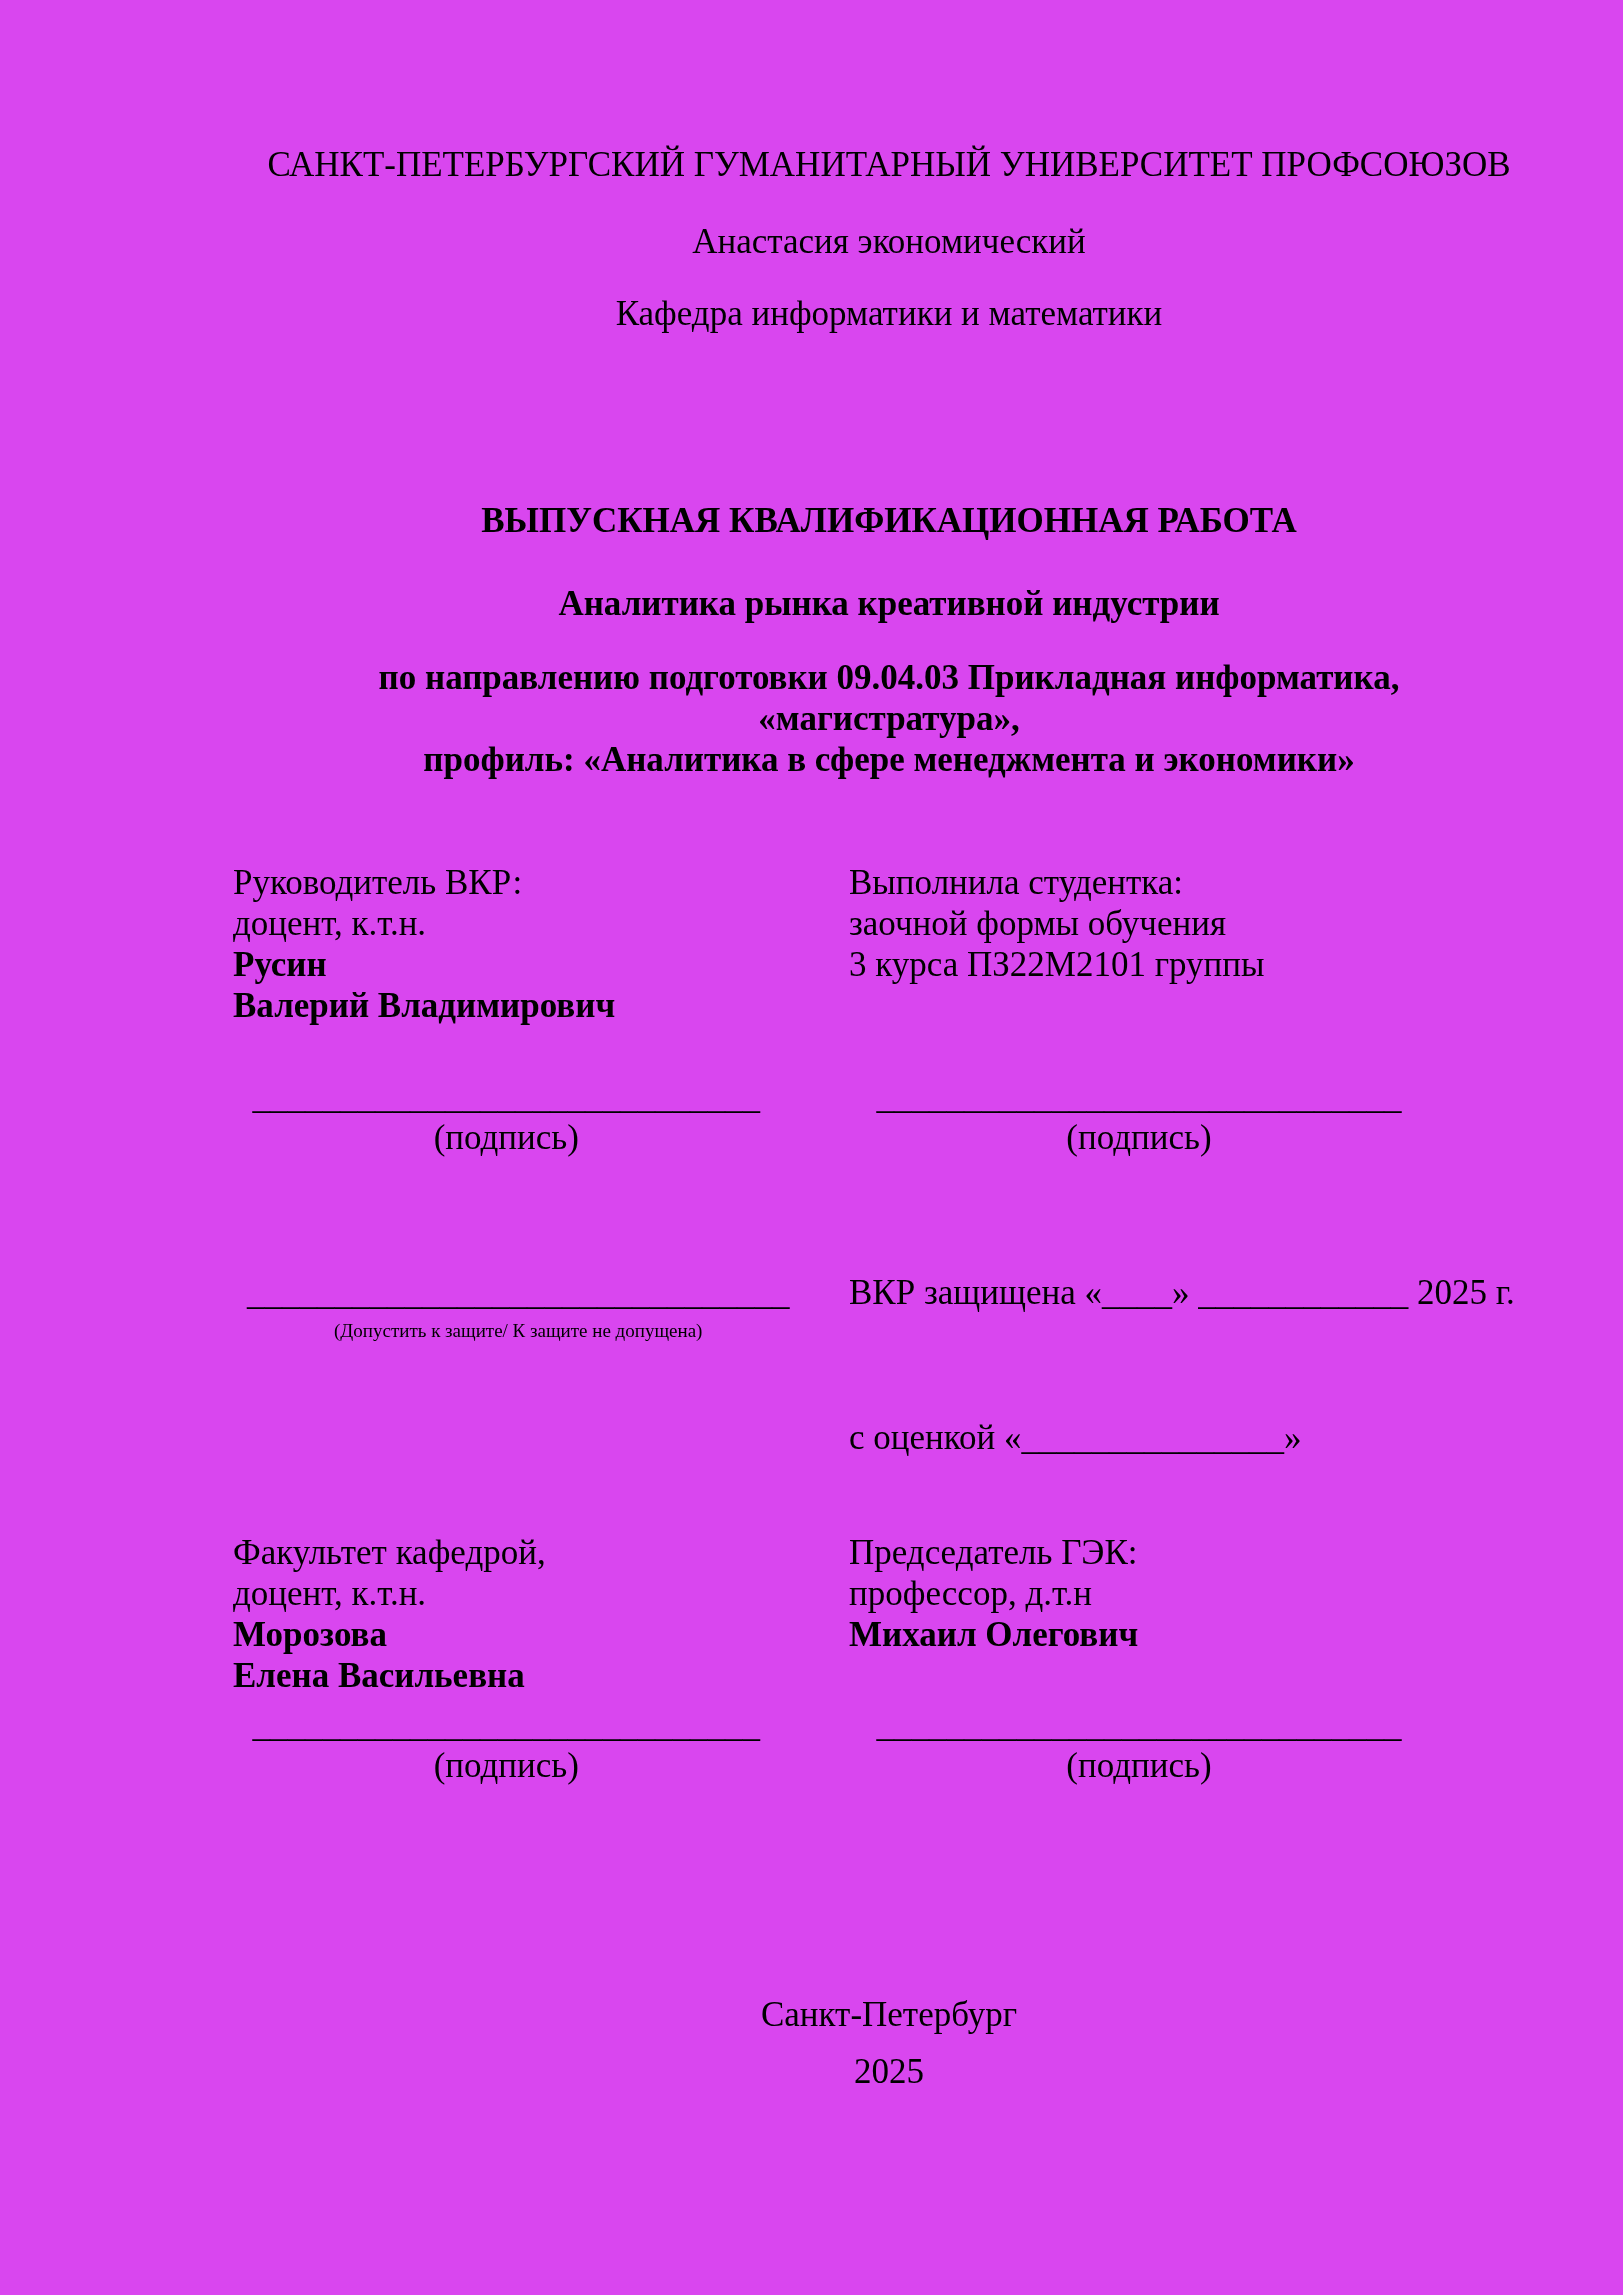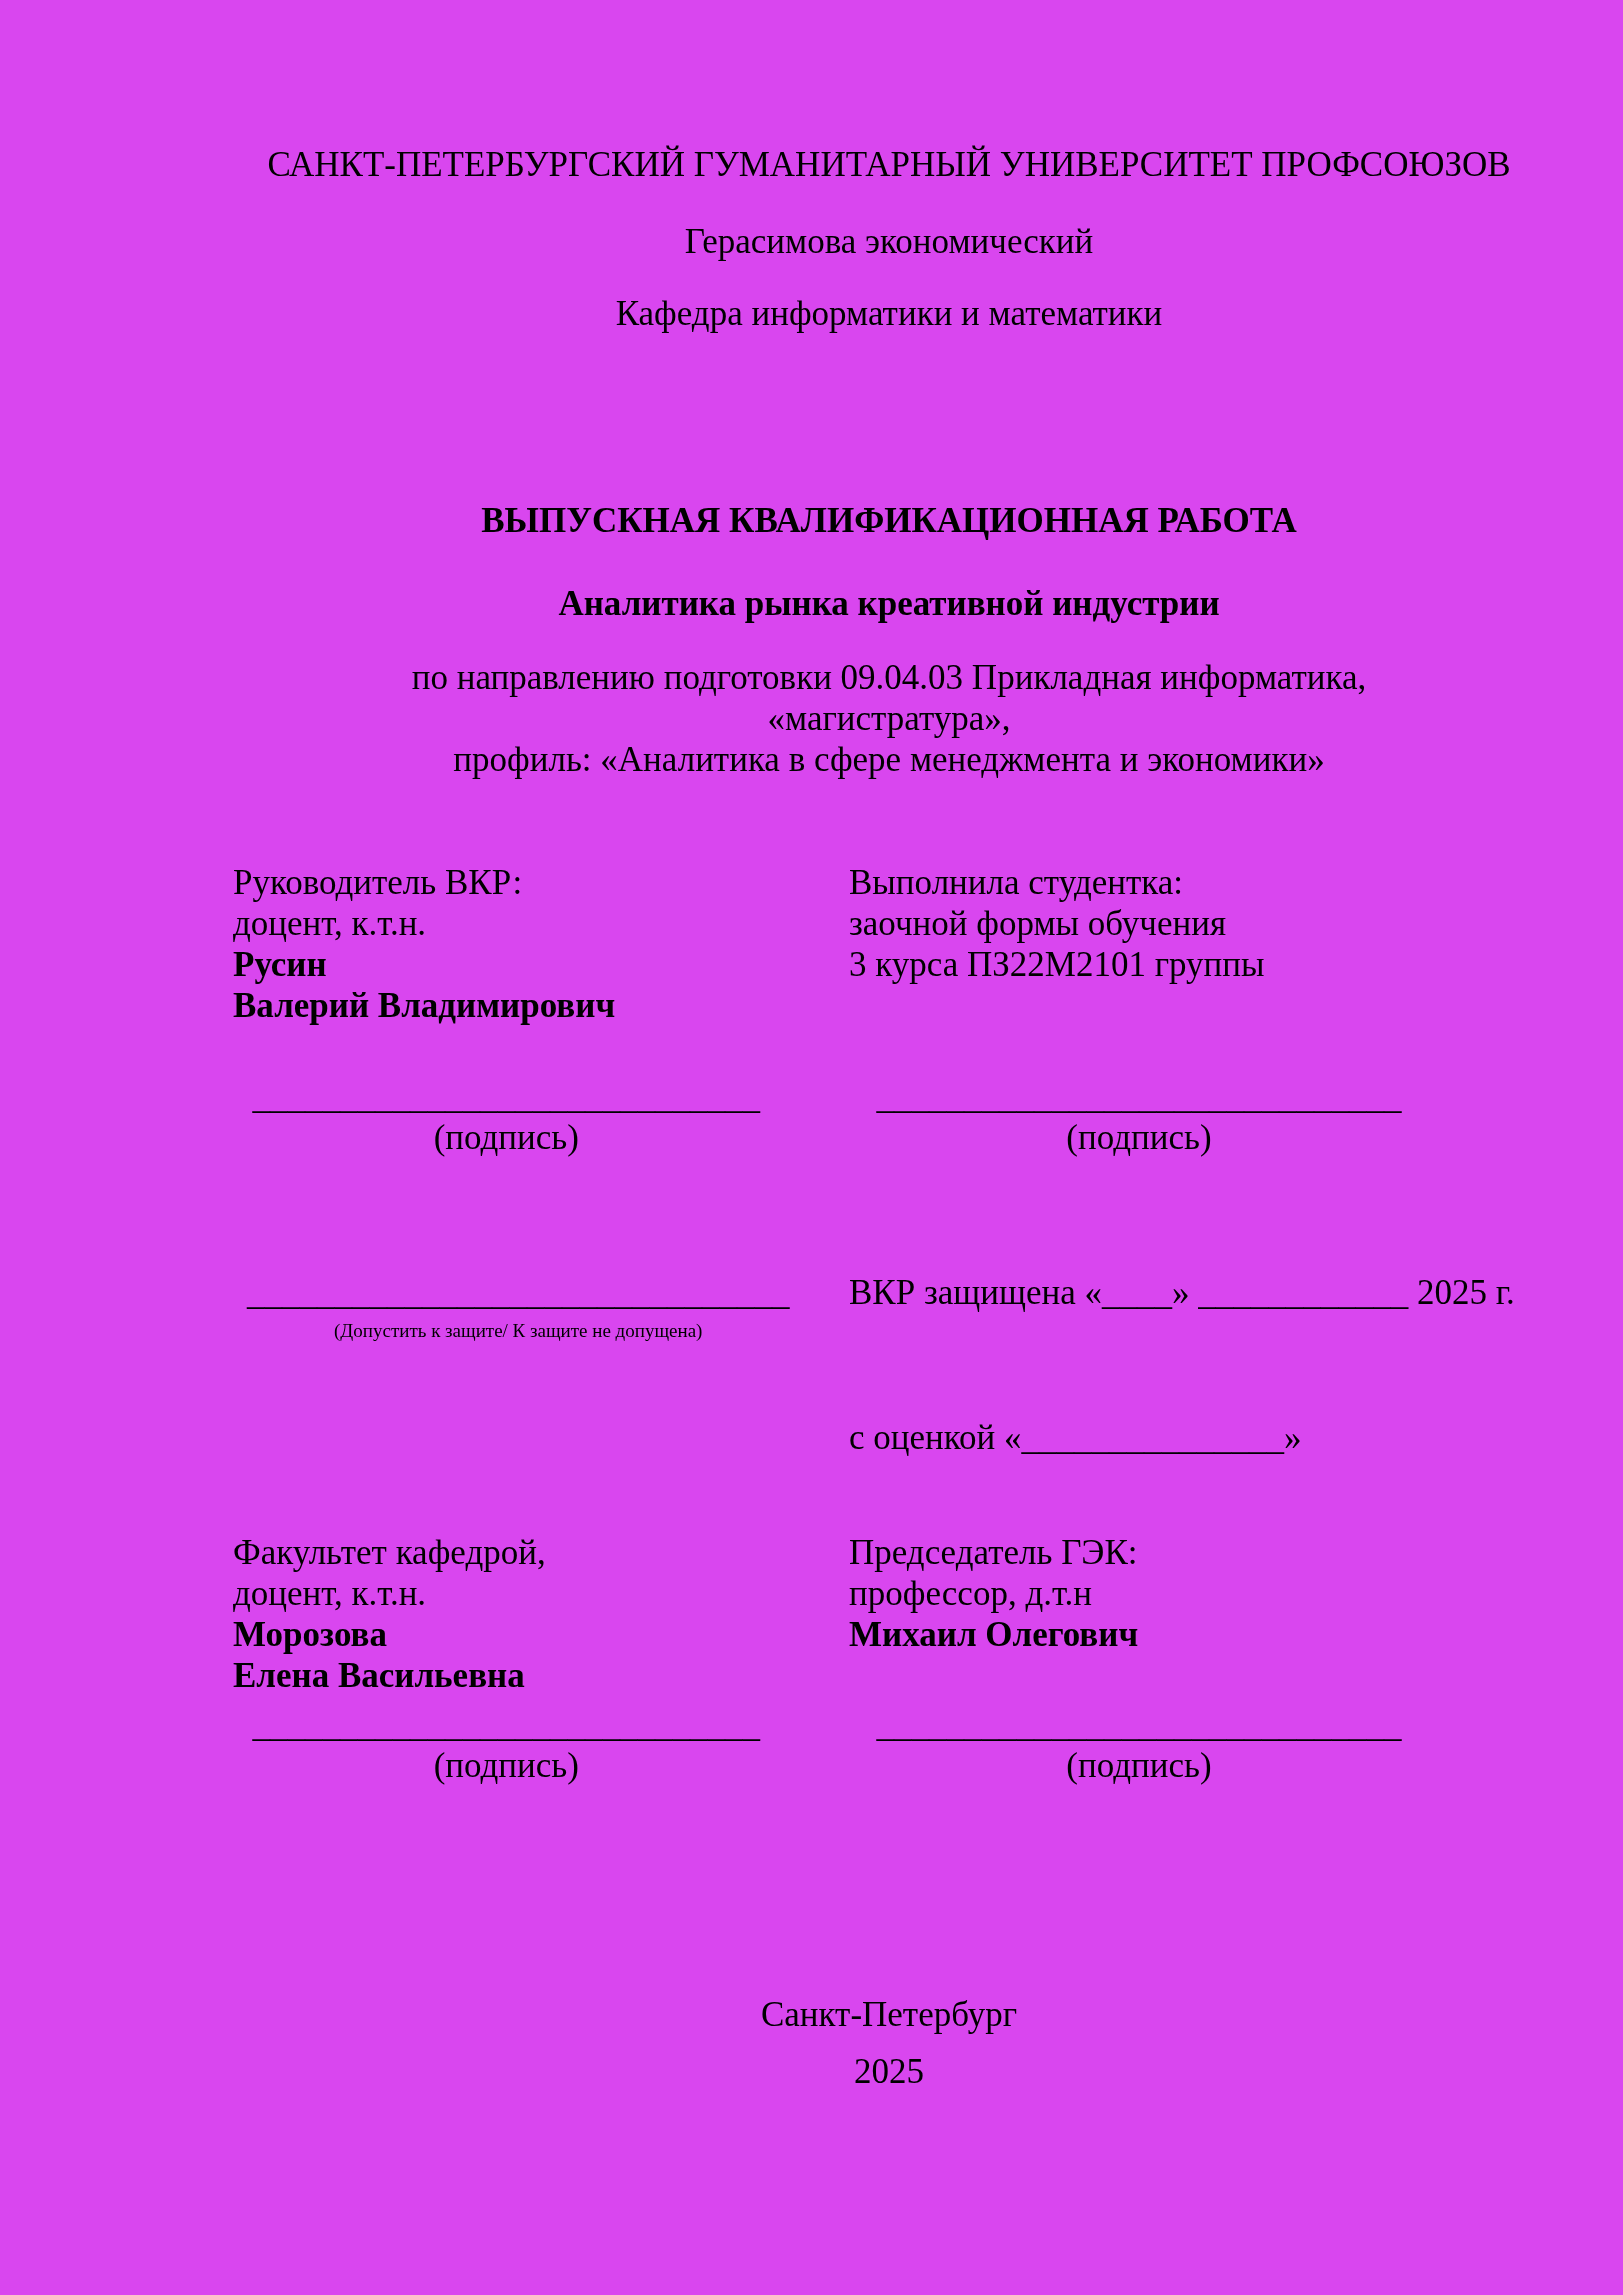--- a/index.html
+++ b/index.html
@@ -16,21 +16,21 @@
     padding: 144px 78px 0 233px;
     overflow: hidden;
   }
   .center { text-align: center; }
   .bold { font-weight: bold; }
   .university { font-size: 35px; white-space: nowrap; }
   .faculty { margin-top: 36px; }
   .dept { margin-top: 31px; }
   .worktype { margin-top: 166px; }
   .worktitle { margin-top: 42px; }
-  .program { margin-top: 33px; }
+  .program { margin-top: 33px; font-weight: bold; }
   .row-people { margin-top: 82px; }
   .row-sig1 { margin-top: 50px; }
   .row-admission { margin-top: 114px; }
   .row-grade { margin-top: 69px; }
   .row-people2 { margin-top: 74px; }
   .row-sig2 { margin-top: 7.9px; }
   .city-block { margin-top: 200px; line-height: 57px; }
   .grid { display: grid; grid-template-columns: 616px 1fr; }
   .sig-wrap { display: inline-block; text-align: center; }
   .sig-line { white-space: pre; }
@@ -38,21 +38,21 @@
   .indent-r { margin-left: 27.5px; }
   .indent-adm { margin-left: 14px; }
   .small { font-size: 19px; line-height: 35px; }
 </style>
 </head>
 <body>
 
 <div class="page">
 
   <div class="center university">САНКТ-ПЕТЕРБУРГСКИЙ ГУМАНИТАРНЫЙ УНИВЕРСИТЕТ ПРОФСОЮЗОВ</div>
-  <div class="center faculty">Герасимова экономический</div>
+  <div class="center faculty">Анастасия экономический</div>
   <div class="center dept">Кафедра информатики и математики</div>
 
   <div class="center bold worktype">ВЫПУСКНАЯ КВАЛИФИКАЦИОННАЯ РАБОТА</div>
   <div class="center bold worktitle">Аналитика рынка креативной индустрии</div>
 
   <div class="center program">
     <div>по направлению подготовки 09.04.03 Прикладная информатика,</div>
     <div>«магистратура»,</div>
     <div>профиль: «Аналитика в сфере менеджмента и экономики»</div>
   </div>

